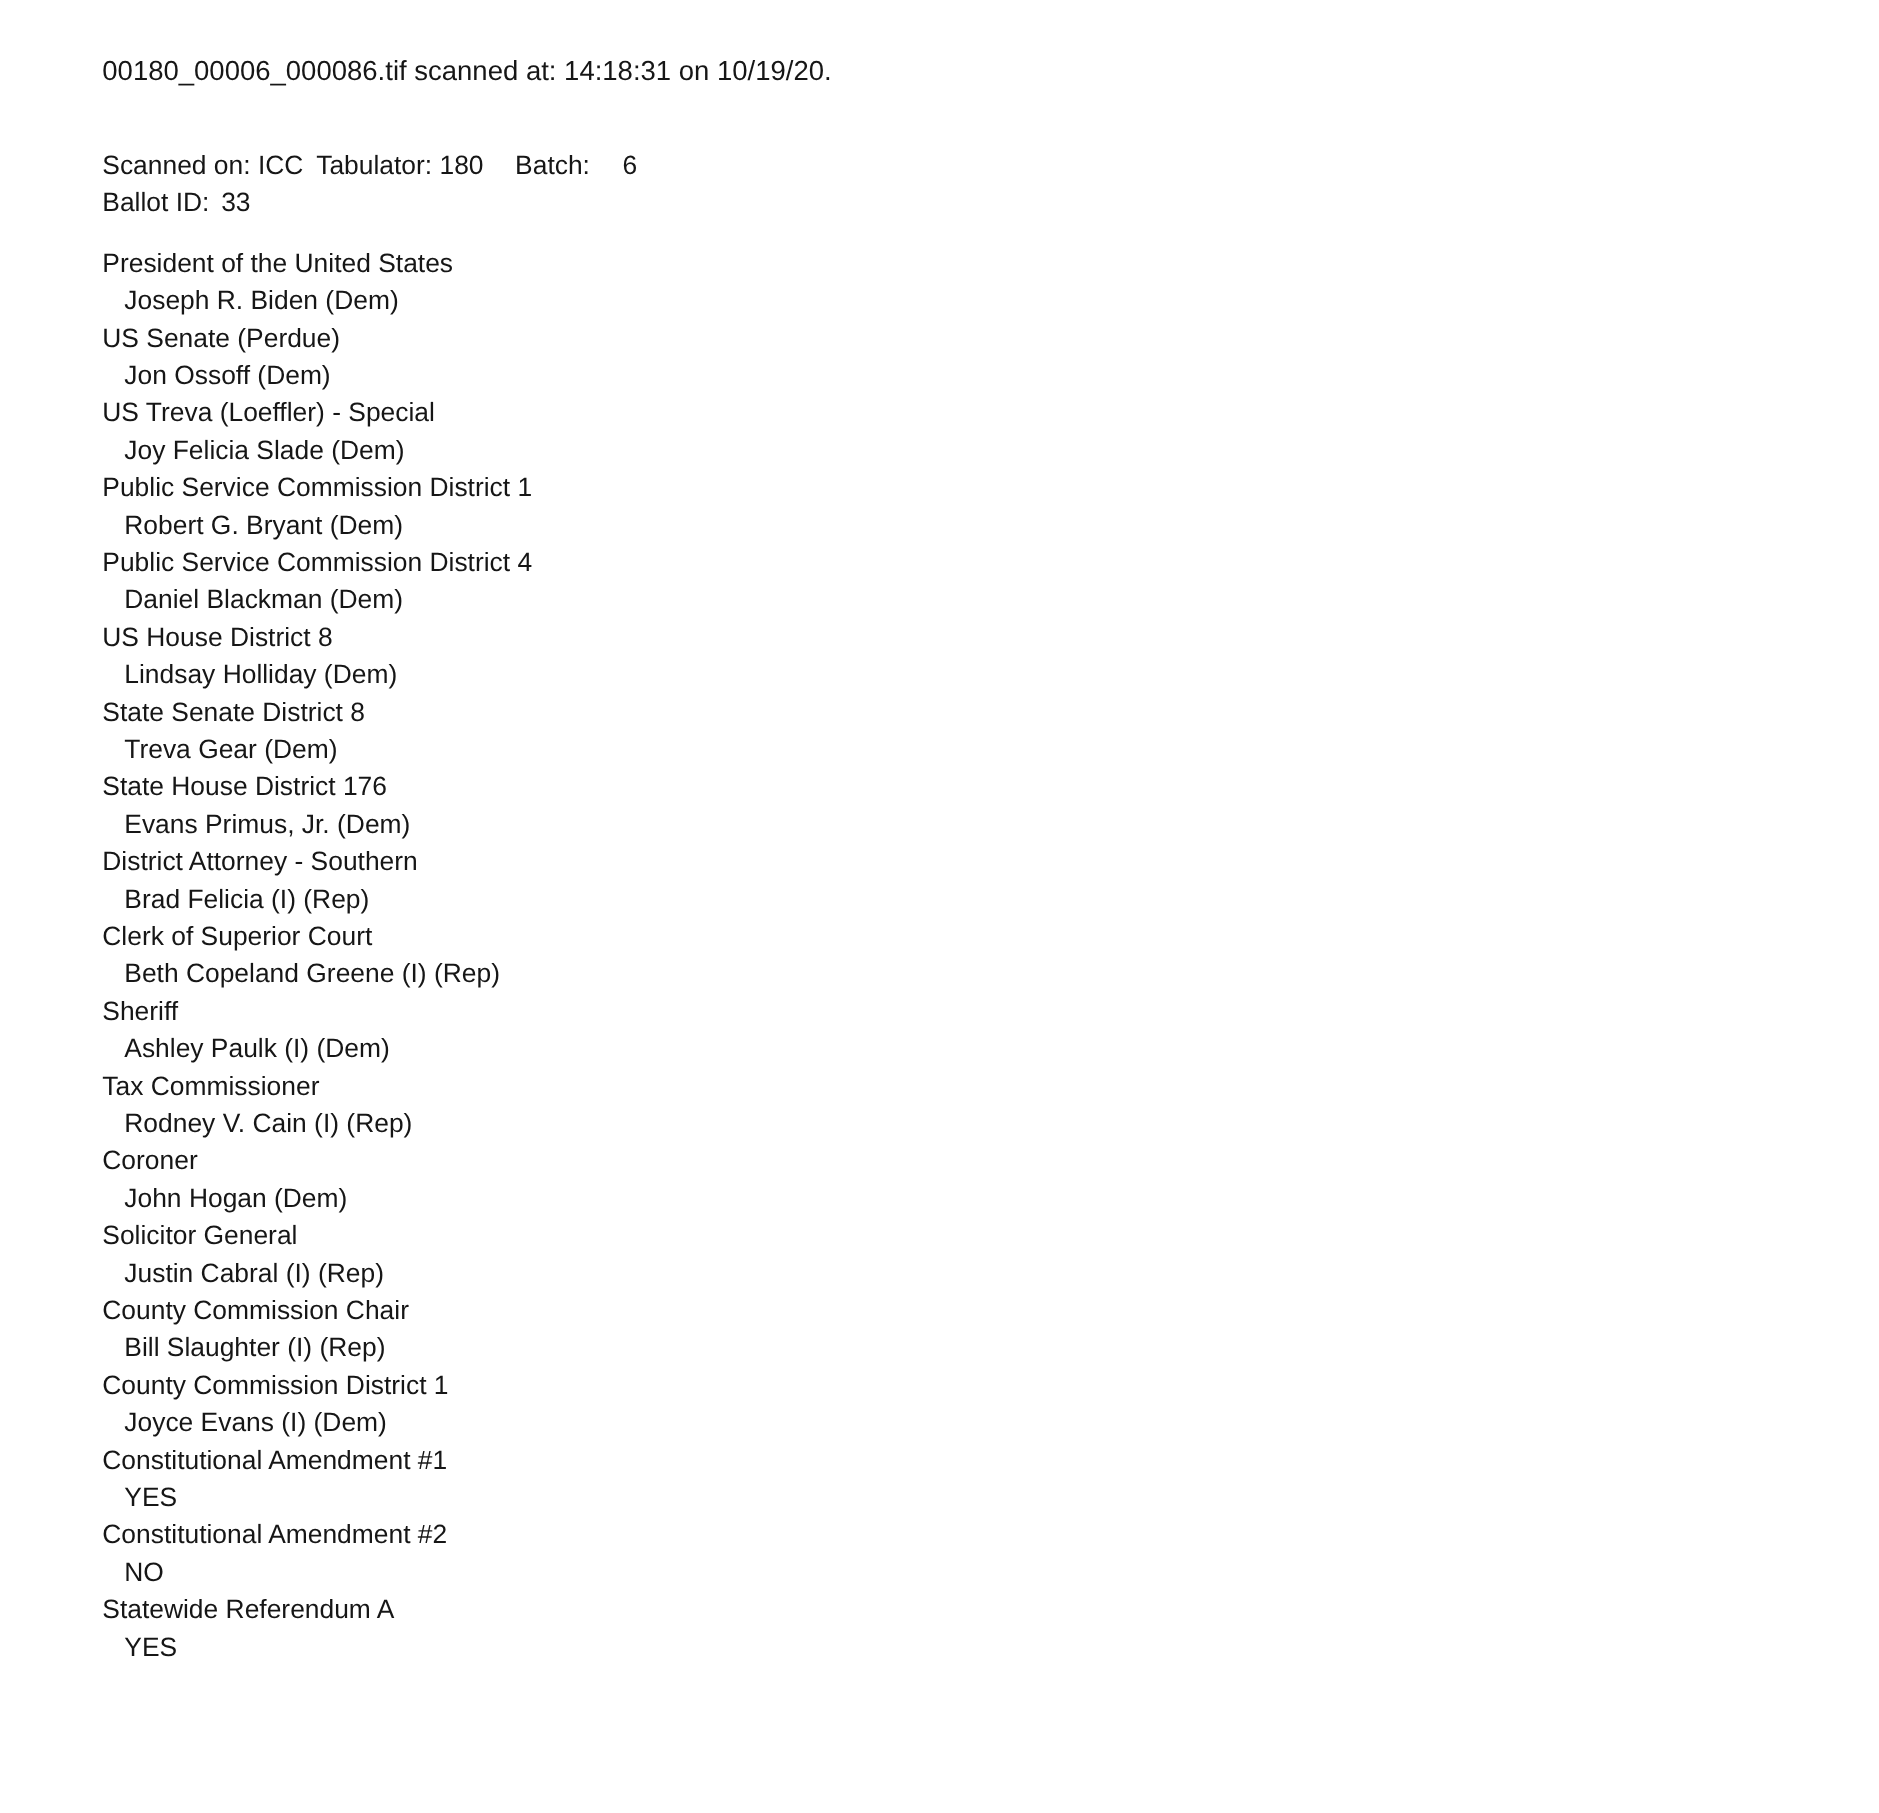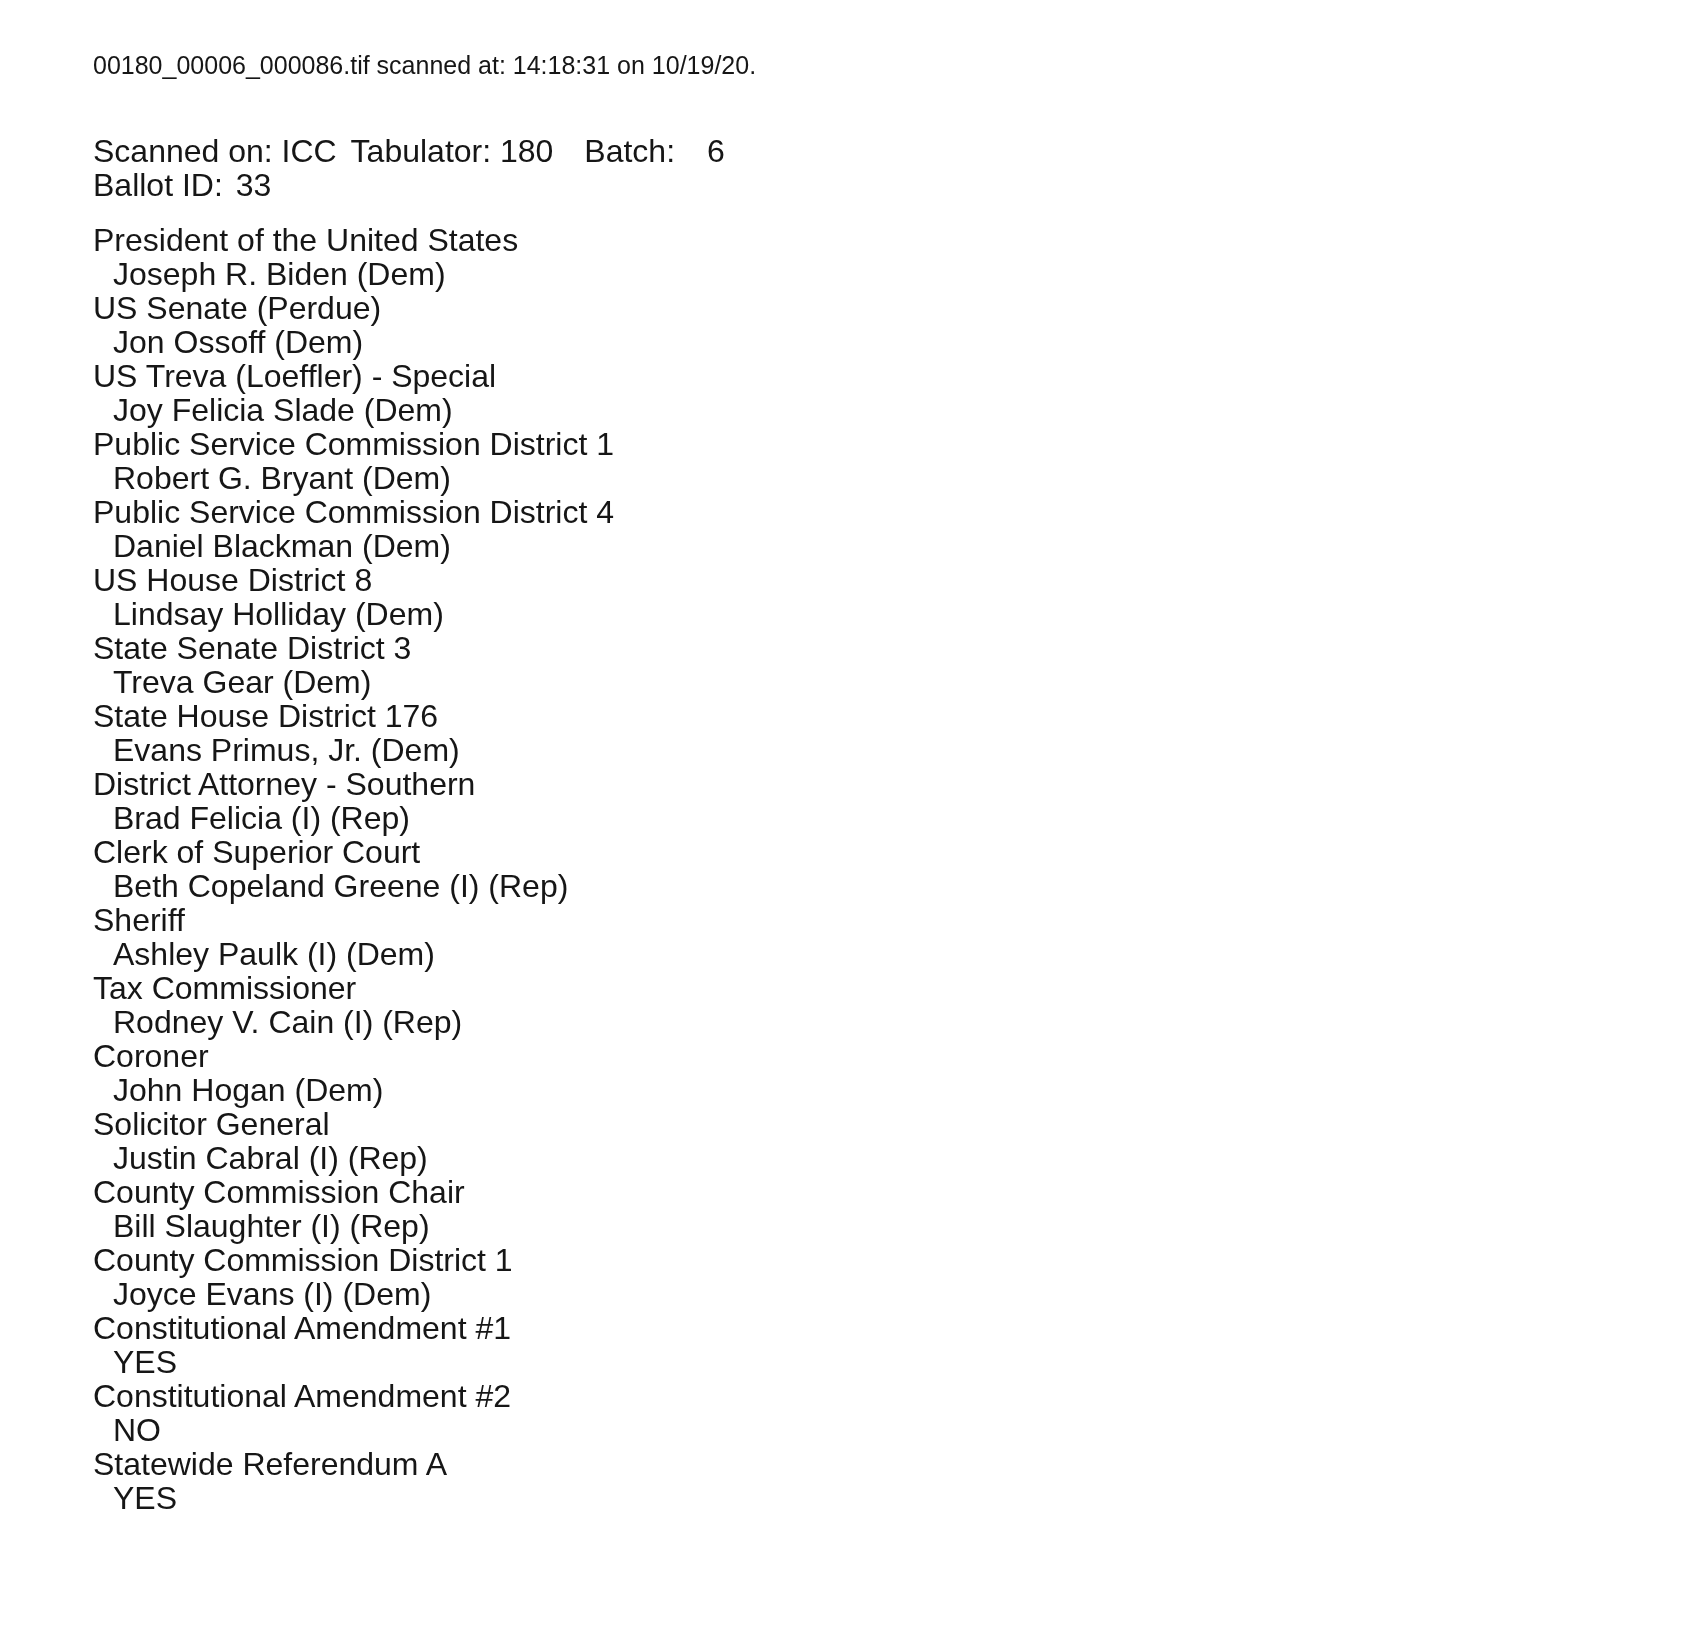--- a/index.html
+++ b/index.html
@@ -12,21 +12,21 @@
     background: #ffffff;
     color: #161616;
     font-family: "Liberation Sans", sans-serif;
     overflow: hidden;
   }
   .doc {
     padding: 48px 40px 0 93px;
   }
   .line {
     margin: 0;
-    font-size: 32px;
+    font-size: 24px;
     line-height: 34px;
     white-space: nowrap;
   }
   .filename-line {
     font-size: 25px;
     margin-bottom: 52px; 
   }
   .ballot-line {
     margin-bottom: 21px; 
   }
@@ -74,21 +74,21 @@
     <p class="line contest-name">Public Service Commission District 4</p>
     <p class="line choice">Daniel Blackman (Dem)</p>
   </div>
 
   <div class="contest">
     <p class="line contest-name">US House District 8</p>
     <p class="line choice">Lindsay Holliday (Dem)</p>
   </div>
 
   <div class="contest">
-    <p class="line contest-name">State Senate District 3</p>
+    <p class="line contest-name">State Senate District 8</p>
     <p class="line choice">Treva Gear (Dem)</p>
   </div>
 
   <div class="contest">
     <p class="line contest-name">State House District 176</p>
     <p class="line choice">Evans Primus, Jr. (Dem)</p>
   </div>
 
   <div class="contest">
     <p class="line contest-name">District Attorney - Southern</p>

